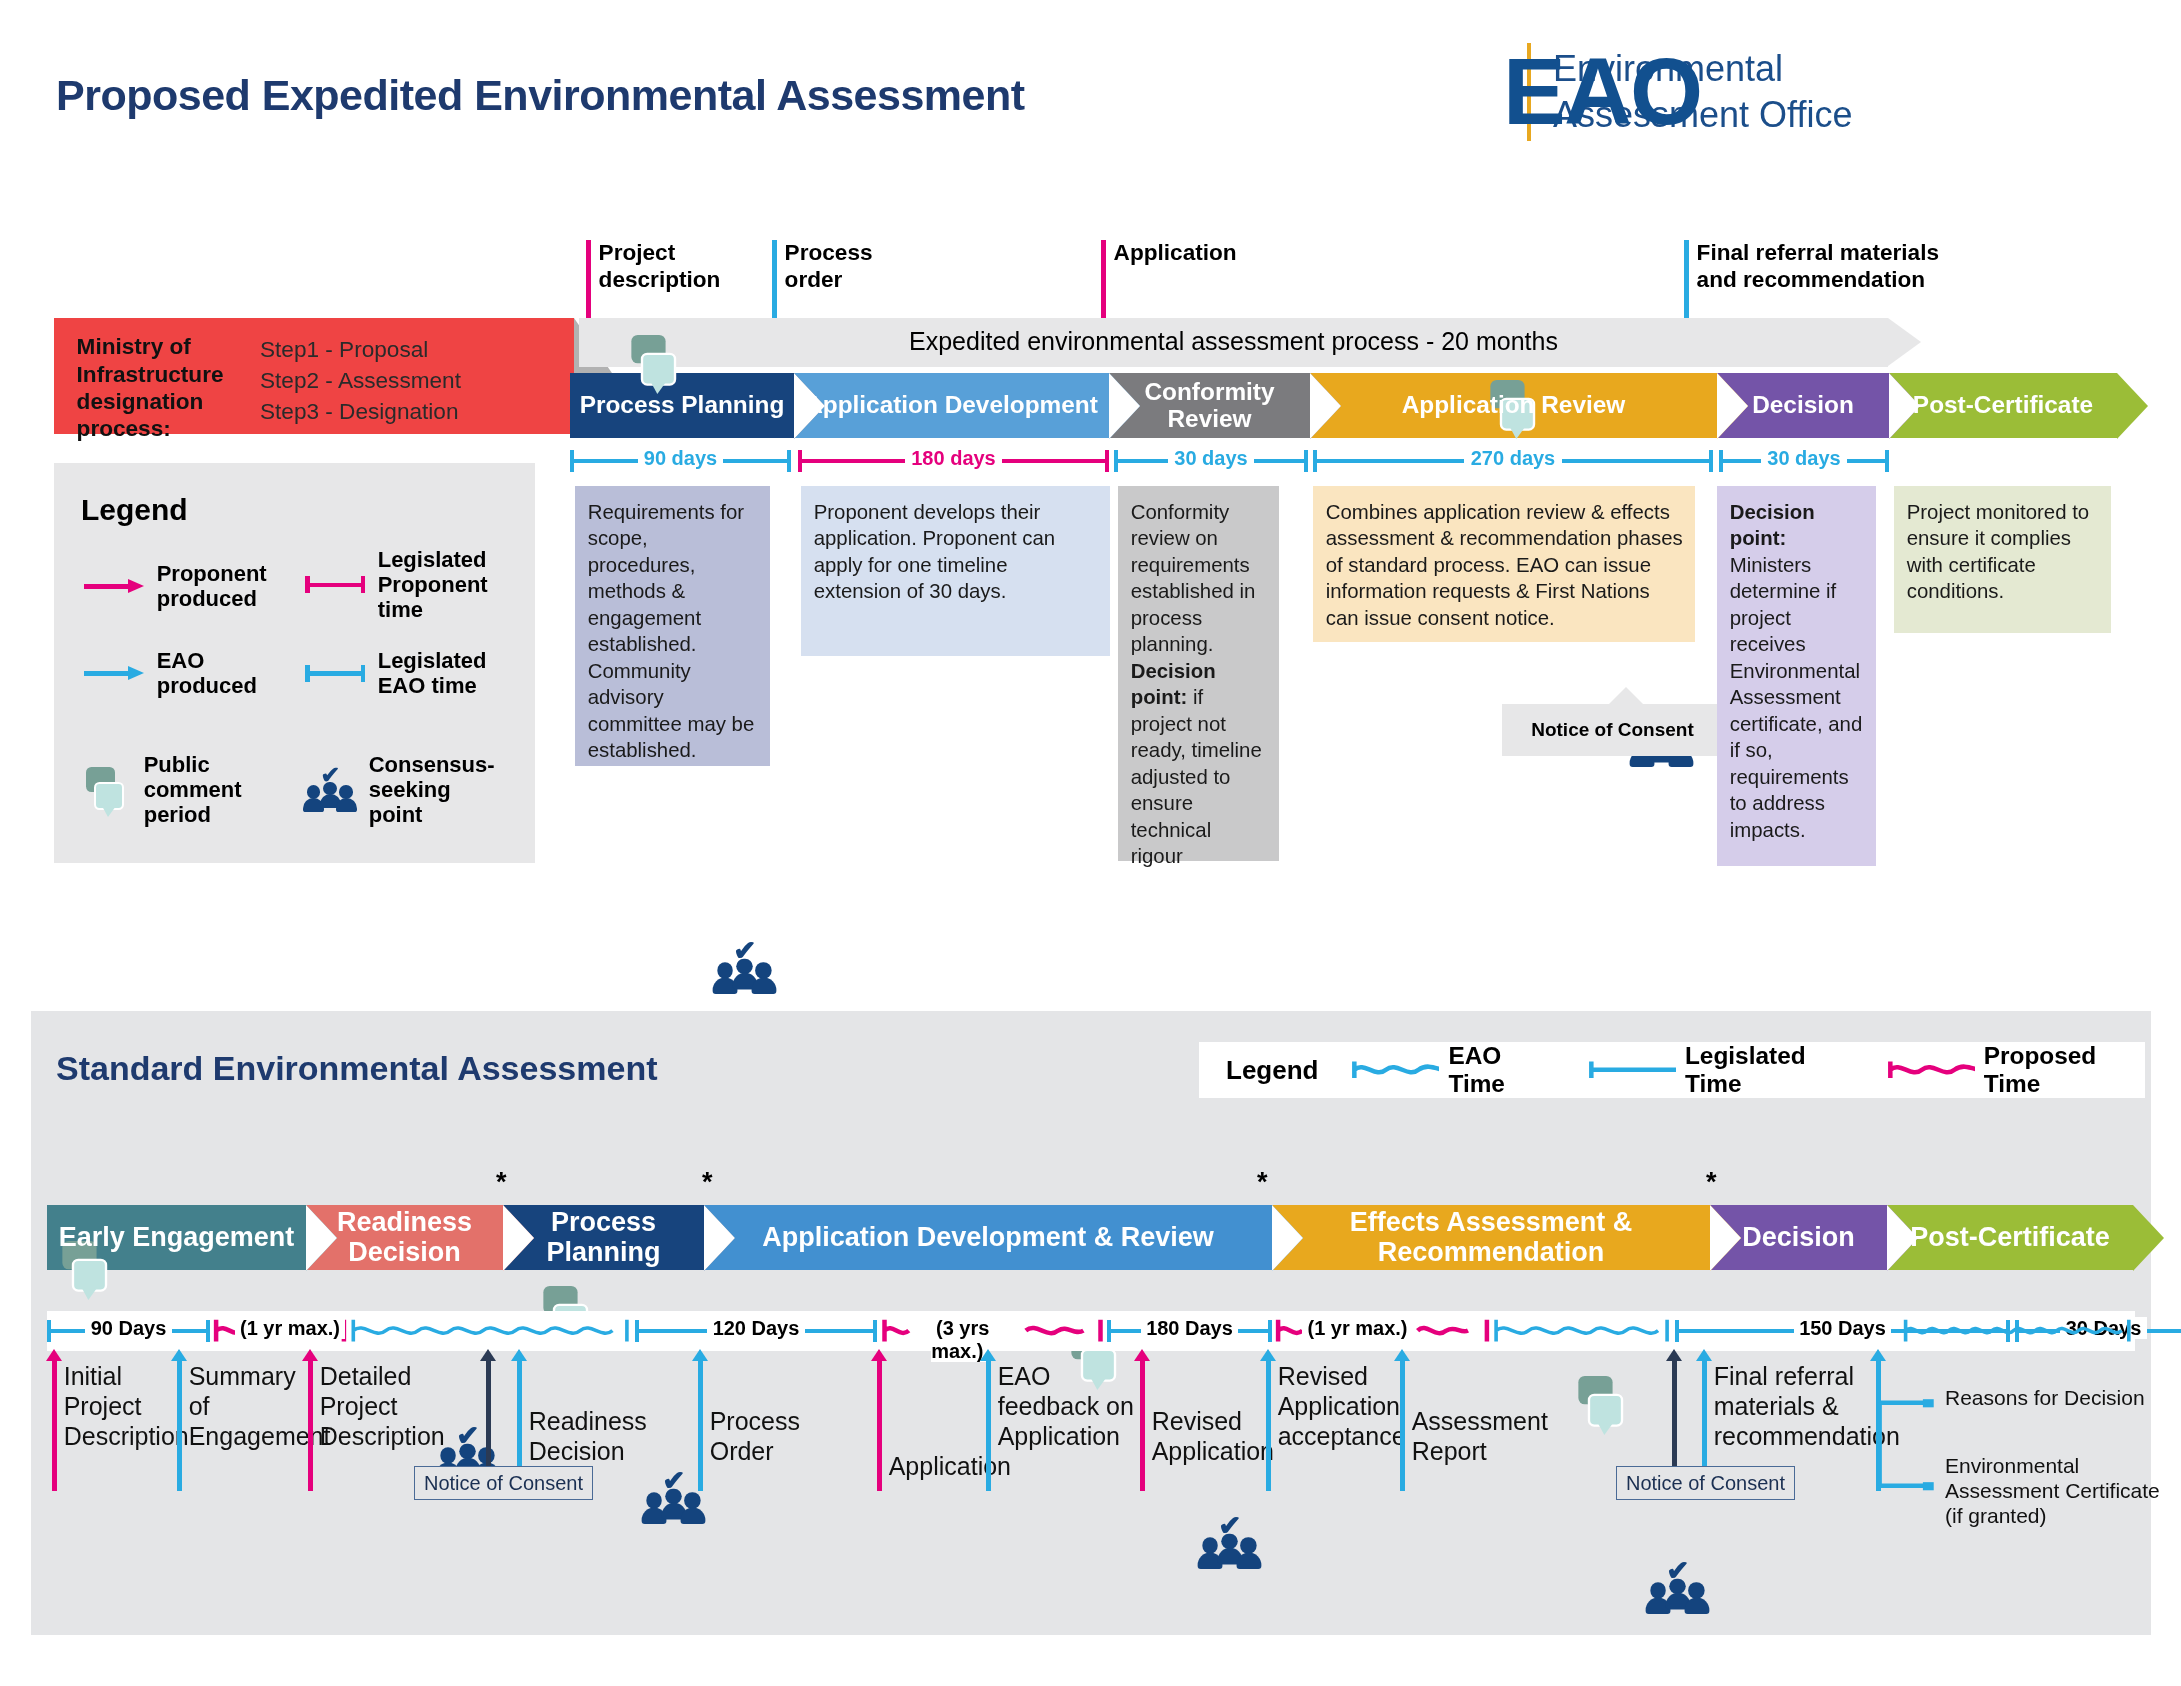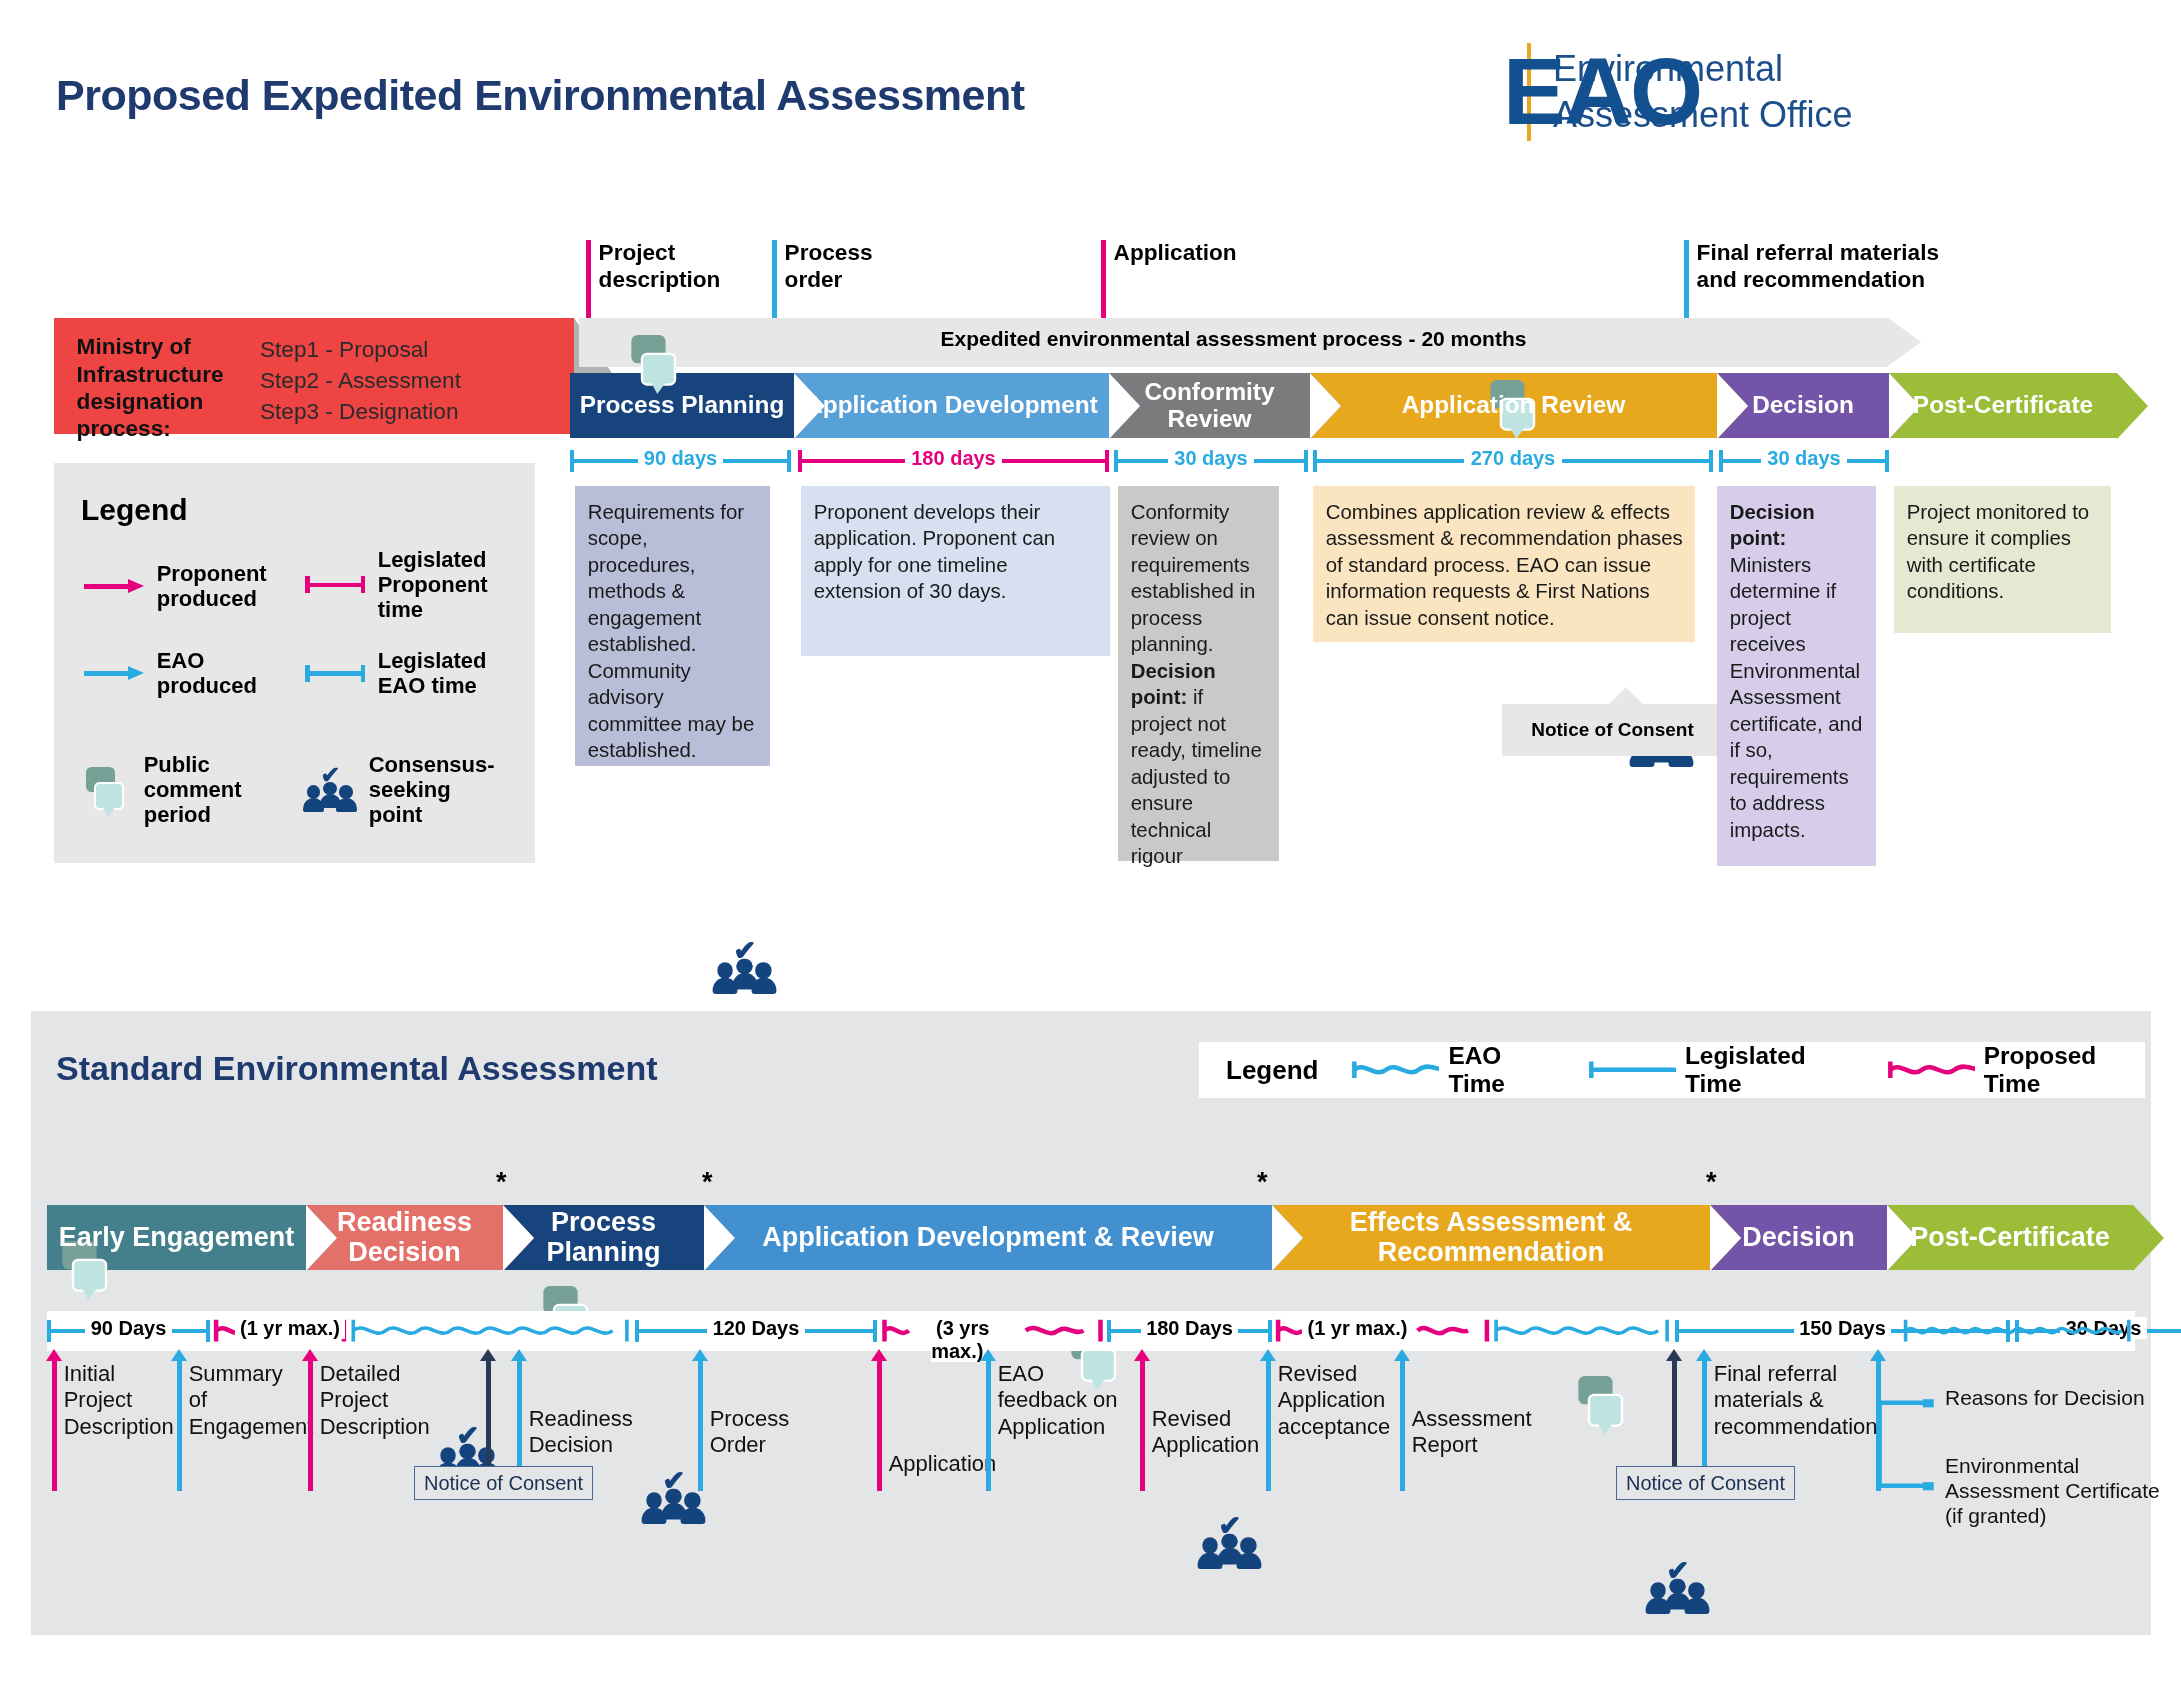--- a/index.html
+++ b/index.html
@@ -27,21 +27,21 @@
       margin-left:8.1px; white-space:pre-line; }
   .pink .shaft { background:#e5007d; } .pink .tri { border-top:12.7px solid #e5007d; }
   .blue .shaft { background:#29abe2; } .blue .tri { border-top:12.7px solid #29abe2; }
 
   
   #master-band { left:579px; top:318px; width:1309px; height:49px; background:#e7e7e8; }
   #master-band .tip { position:absolute; right:-33px; top:0; width:0;height:0;
      border-top:24.4px solid transparent;border-bottom:24.4px solid transparent;
      border-left:33px solid #e7e7e8; }
   #master-band .label { position:absolute; left:0; right:0; top:9px; text-align:center;
-     font-size:21px; font-weight:bold; color:#000; }
+     font-size:25px; font-weight:normal; color:#000; }
 
   
   #ministry { left:54px; top:318px; width:520px; height:116px; background:#ef4444; }
   #ministry .tip { position:absolute; right:-40px; top:0; width:0;height:0;
      border-top:58px solid transparent;border-bottom:58px solid transparent;
      border-left:40px solid #b2b2b2; }
   #ministry .h { position:absolute; left:22.6px; top:15.4px; font-size:22.6px; font-weight:bold;
      color:#111; line-height:1.2; white-space:pre-line; }
   #ministry .steps { position:absolute; left:206px; top:17px; font-size:22.6px; color:#2a2a2a;
      line-height:1.37; white-space:pre-line; }
@@ -133,21 +133,21 @@
   .seg .v { position:absolute; left:0; right:0; top:6.3px; text-align:center;
      font-size:20px; font-weight:bold; }
   .seg .v span { background:#fff; padding:0 5.4px; }
   .seg svg { position:absolute; left:0; top:7.2px; }
 
   
   .mark { position:absolute; display:flex; align-items:flex-start; }
   .mark .shaft { width:4.5px; position:relative; flex:0 0 auto; }
   .mark .shaft .tri { position:absolute; left:-6.3px; top:-11.8px; width:0;height:0;
      border-left:8.1px solid transparent;border-right:8.1px solid transparent; }
-  .mark .txt { font-size:22px; color:#111; line-height:1.20; margin-left:7.2px;
+  .mark .txt { font-size:25px; color:#111; line-height:1.20; margin-left:7.2px;
      white-space:pre-line; }
   .mk-pink .shaft { background:#e5007d; } .mk-pink .tri { border-bottom:12.7px solid #e5007d; }
   .mk-blue .shaft { background:#29abe2; } .mk-blue .tri { border-bottom:12.7px solid #29abe2; }
   .mk-navy .shaft { background:#2b3a54; } .mk-navy .tri { border-bottom:12.7px solid #2b3a54; }
 
   .nocb { position:absolute; background:#e4e5e7; border:1.8px solid #4a6a96;
      font-size:20px; color:#1a2f52; padding:4.5px 9px; }
 
   #footnote { left:56px; top:1551px; font-size:20px; font-style:italic; color:#111; }
 

